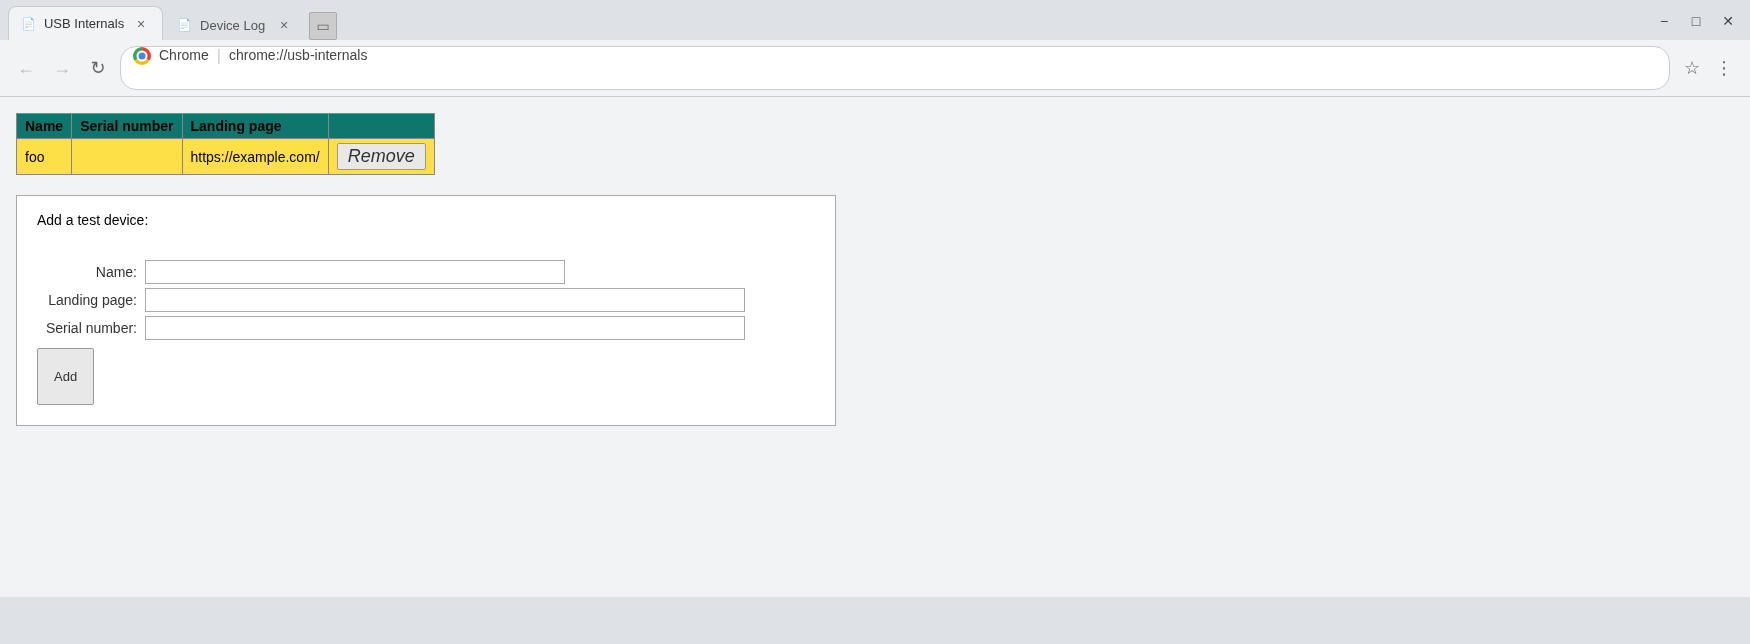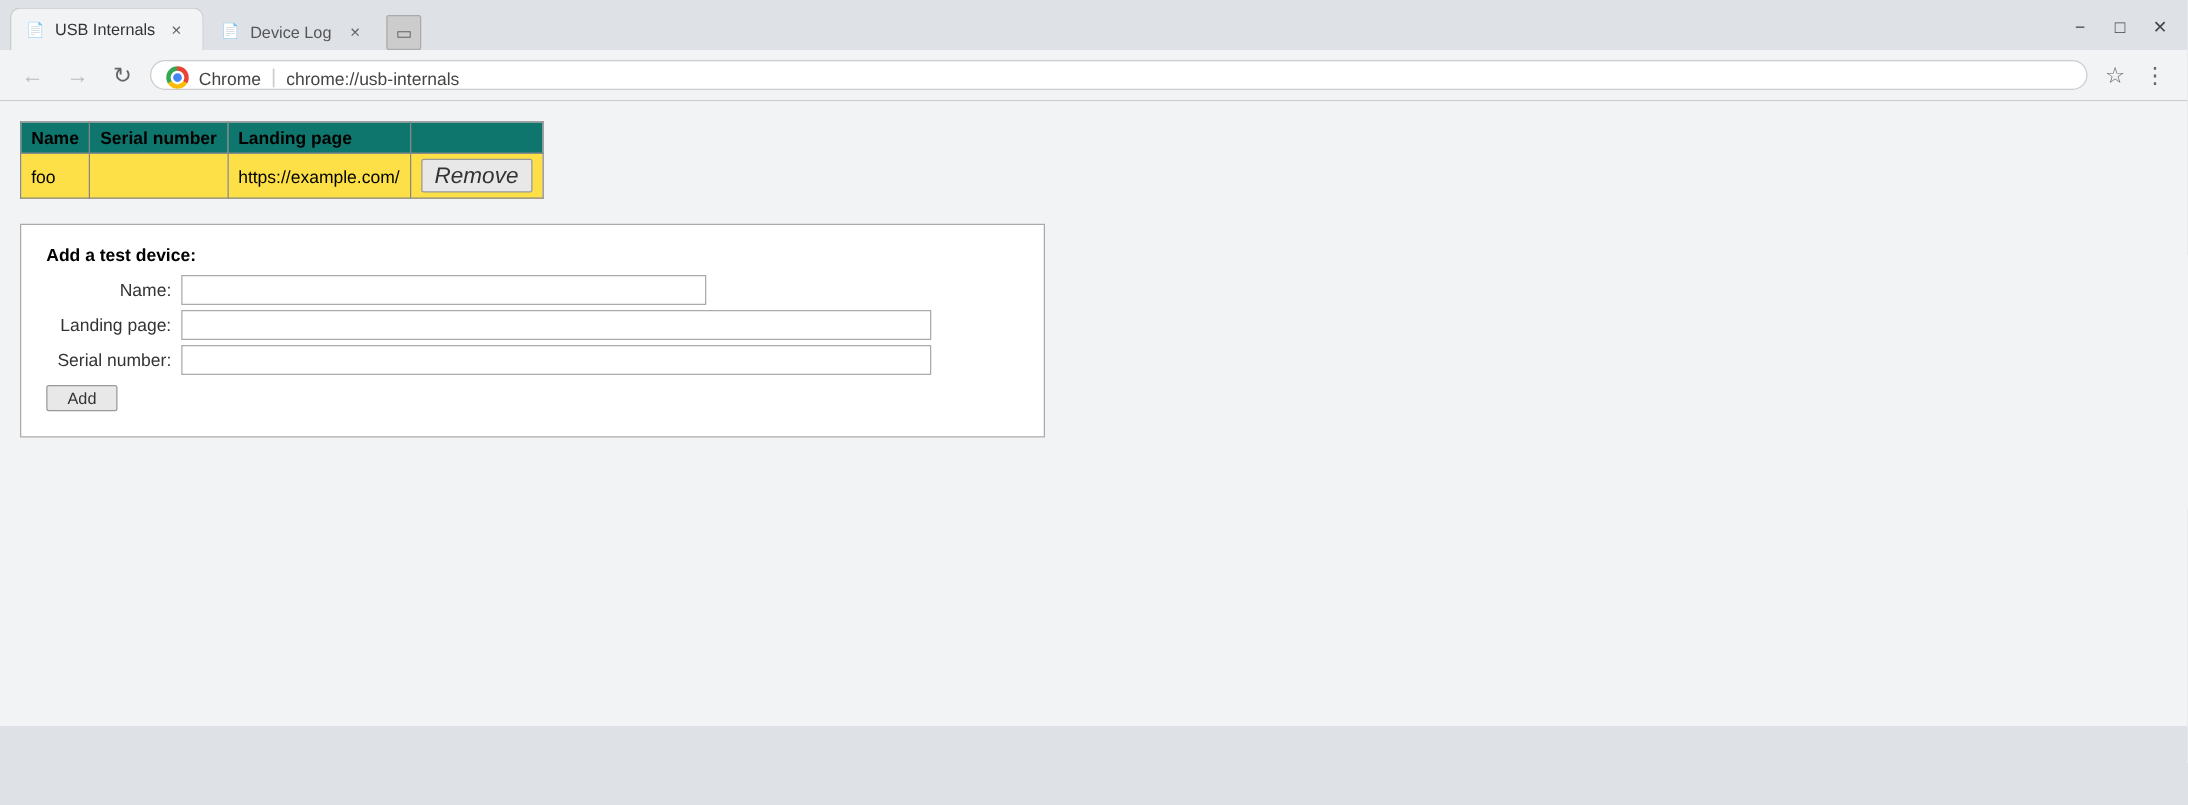--- a/index.html
+++ b/index.html
@@ -35,26 +35,26 @@
       border: none;
       background: transparent;
       font-size: 18px;
       color: #666;
       cursor: pointer;
       border-radius: 50%;
     }
     .nav-btn.disabled { color: #bbb; cursor: default; }
     .address-bar {
       flex: 1;
-      height: 24px;
+      height: 44px;
       border: 1px solid #ccc;
       border-radius: 16px;
       background: white;
       display: flex;
-      align-items: flex-end;
+      align-items: flex-start;
       padding: 0 12px;
       gap: 8px;
       font-size: 14px;
     }
     .chrome-logo {
       width: 18px;
       height: 18px;
       border-radius: 50%;
       background: conic-gradient(#ea4335 0deg 120deg, #fbbc05 120deg 240deg, #34a853 240deg 360deg);
       position: relative;
@@ -144,23 +144,23 @@
 
     
     .add-device-box {
       border: 1px solid #aaa;
       background: white;
       padding: 16px 20px 20px 20px;
       display: inline-block;
       min-width: 820px;
     }
     .add-device-title {
-      font-weight: bold;
-      font-size: 14px;
-      margin-bottom: 8px;
+      font-weight: normal;
+      font-size: 14px;
+      margin-bottom: 32px;
     }
     .form-row {
       display: flex;
       align-items: center;
       margin-bottom: 4px;
       gap: 8px;
     }
     .form-label {
       font-size: 14px;
       color: #333;
@@ -173,21 +173,21 @@
       border-radius: 0;
       font-size: 14px;
       padding: 0 4px;
       outline: none;
     }
     .name-input { width: 420px; }
     .serial-input { width: 600px; }
     .landing-input { width: 600px; }
     .add-btn {
       margin-top: 4px;
-      padding: 2px 16px;
+      padding: 20px 16px;
       font-size: 13px;
       border: 1px solid #999;
       border-radius: 2px;
       background: #e8e8e8;
       cursor: pointer;
       color: #333;
     }
   </style>
 </head>
 <body>

